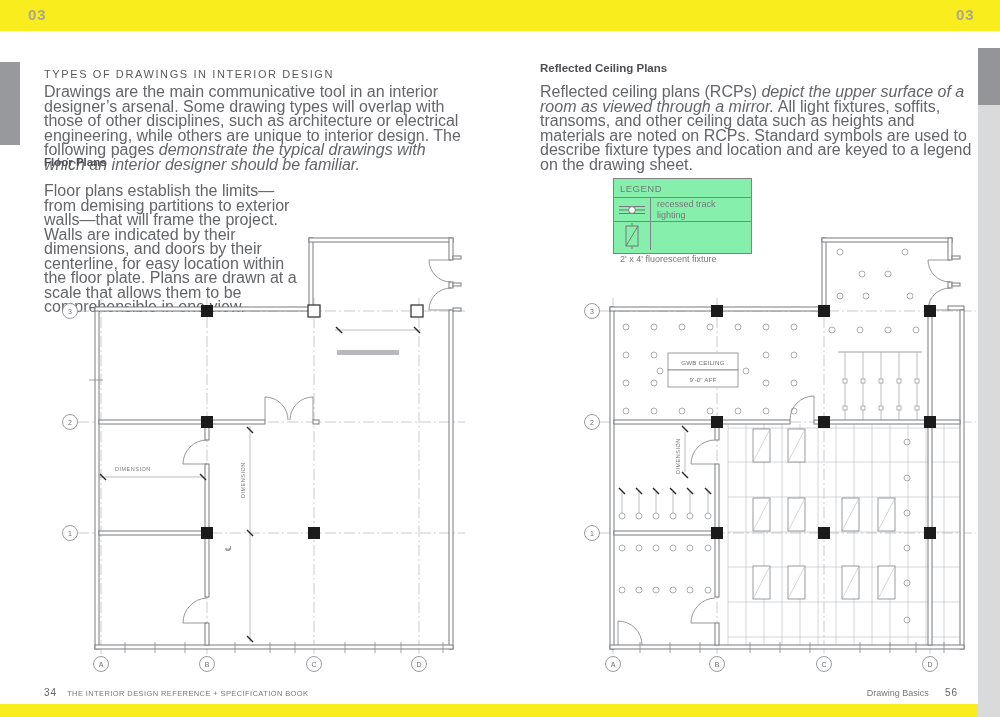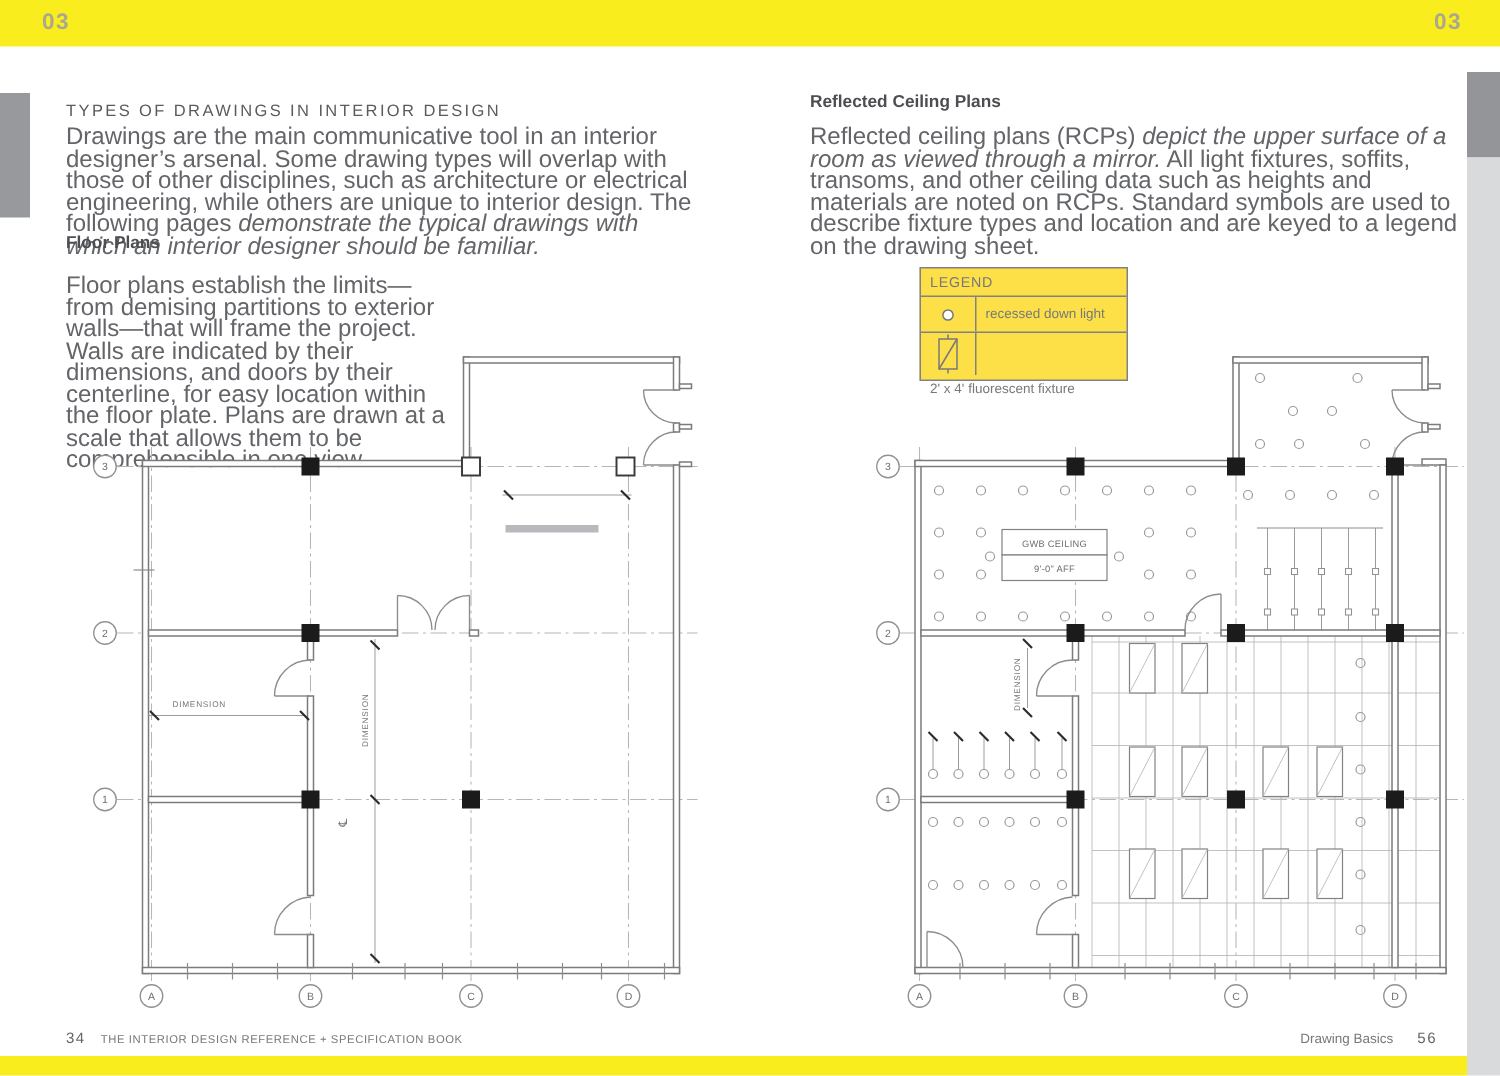--- a/index.html
+++ b/index.html
@@ -18,21 +18,21 @@
   .lp-title{left:44px;top:56px;font-size:11px;letter-spacing:1.6px;color:#5a5b5e;margin-top:12px;}
   .para{font-size:16px;line-height:14.5px;color:#636569;}
   .lp-intro{left:44px;top:85px;width:424px;}
   .sub{font-size:11.5px;font-weight:bold;color:#4d4e52;}
   .lp-sub{left:44px;top:156px;}
   .lp-body{left:44px;top:184px;width:254px;}
   .rp-title{left:540px;top:62px;}
   .rp-intro{left:540px;top:85px;width:432px;}
   em{font-style:italic;}
   
-  .legend{left:613px;top:178px;width:137px;border:1px solid #808285;font-size:9px;color:#77787b;background:#fde047;}
+  .legend{left:613px;top:178px;width:137px;border:1px solid #808285;font-size:9px;color:#77787b;background:#86efac;}
   .lg-title{padding:4px 6px 3px 6px;border-bottom:1px solid #808285;font-size:9.5px;letter-spacing:.5px;}
   .lg-row{display:flex;border-bottom:1px solid #808285;align-items:stretch;}
   .lg-row:last-child{border-bottom:none;flex-direction:column;}
   .lg-sym{width:36px;border-right:1px solid #808285;display:flex;align-items:center;justify-content:center;flex:none;}
   .lg-lab{padding:4px 6px;display:flex;align-items:center;line-height:11px;}
   .r1{height:23px;} .r2{height:23px;} .r3{height:31px;}
   
   .lp-foot{left:44px;top:682px;}
   .rp-foot{left:700px;top:682px;width:258px;text-align:right;}
   .pgnum{font-size:10px;color:#636569;letter-spacing:1px;}
@@ -77,27 +77,30 @@
 <div class="abs lp-title">TYPES OF DRAWINGS IN INTERIOR DESIGN</div>
 <div class="abs para lp-intro"><span>Drawings are the main communicative tool in an interior designer’s arsenal. Some drawing types will overlap with those of other disciplines, such as architecture or electrical engineering, while others are unique to interior design. The following pages </span><em>demonstrate the typical drawings with which an interior designer should be familiar.</em></div>
 <div class="abs sub lp-sub">Floor Plans</div>
 <div class="abs para lp-body">Floor plans establish the limits—from demising partitions to exterior walls—that will frame the project. Walls are indicated by their dimensions, and doors by their centerline, for easy location within the floor plate. Plans are drawn at a scale that allows them to be comprehensible in one view.</div>
 
 <div class="abs sub rp-title">Reflected Ceiling Plans</div>
 <div class="abs para rp-intro"><span>Reflected ceiling plans (RCPs) </span><em>depict the upper surface of a room as viewed through a mirror.</em><span> All light fixtures, soffits, transoms, and other ceiling data such as heights and materials are noted on RCPs. Standard symbols are used to describe fixture types and location and are keyed to a legend on the drawing sheet.</span></div>
 
 <div class="abs legend">
   <div class="lg-title">LEGEND</div>
-  <div class="lg-row r2">
+  <div class="lg-row r1">
     <div class="lg-sym">
       <svg width="30" height="14">
+          <line class="lgsym" x1="2" y1="3.5" x2="28" y2="3.5"></line>
+          <line class="lgsym" x1="2" y1="7" x2="28" y2="7"></line>
+          <line class="lgsym" x1="2" y1="10.5" x2="28" y2="10.5"></line>
           <circle cx="15" cy="7" r="3.4" fill="#fff" stroke="#77787b"></circle>
         </svg>
     </div>
-    <div class="lg-lab">recessed down light</div>
+    <div class="lg-lab">recessed track lighting</div>
   </div>
   <div class="lg-row r3">
     <div class="lg-sym">
       <svg width="30" height="28">
           <rect class="lgsym" x="9" y="4" width="12" height="20"></rect>
           <line class="lgsym" x1="9" y1="24" x2="21" y2="4"></line>
           <line class="lgsym" x1="15" y1="1" x2="15" y2="4"></line>
           <line class="lgsym" x1="15" y1="24" x2="15" y2="27"></line>
         </svg>
     </div>

